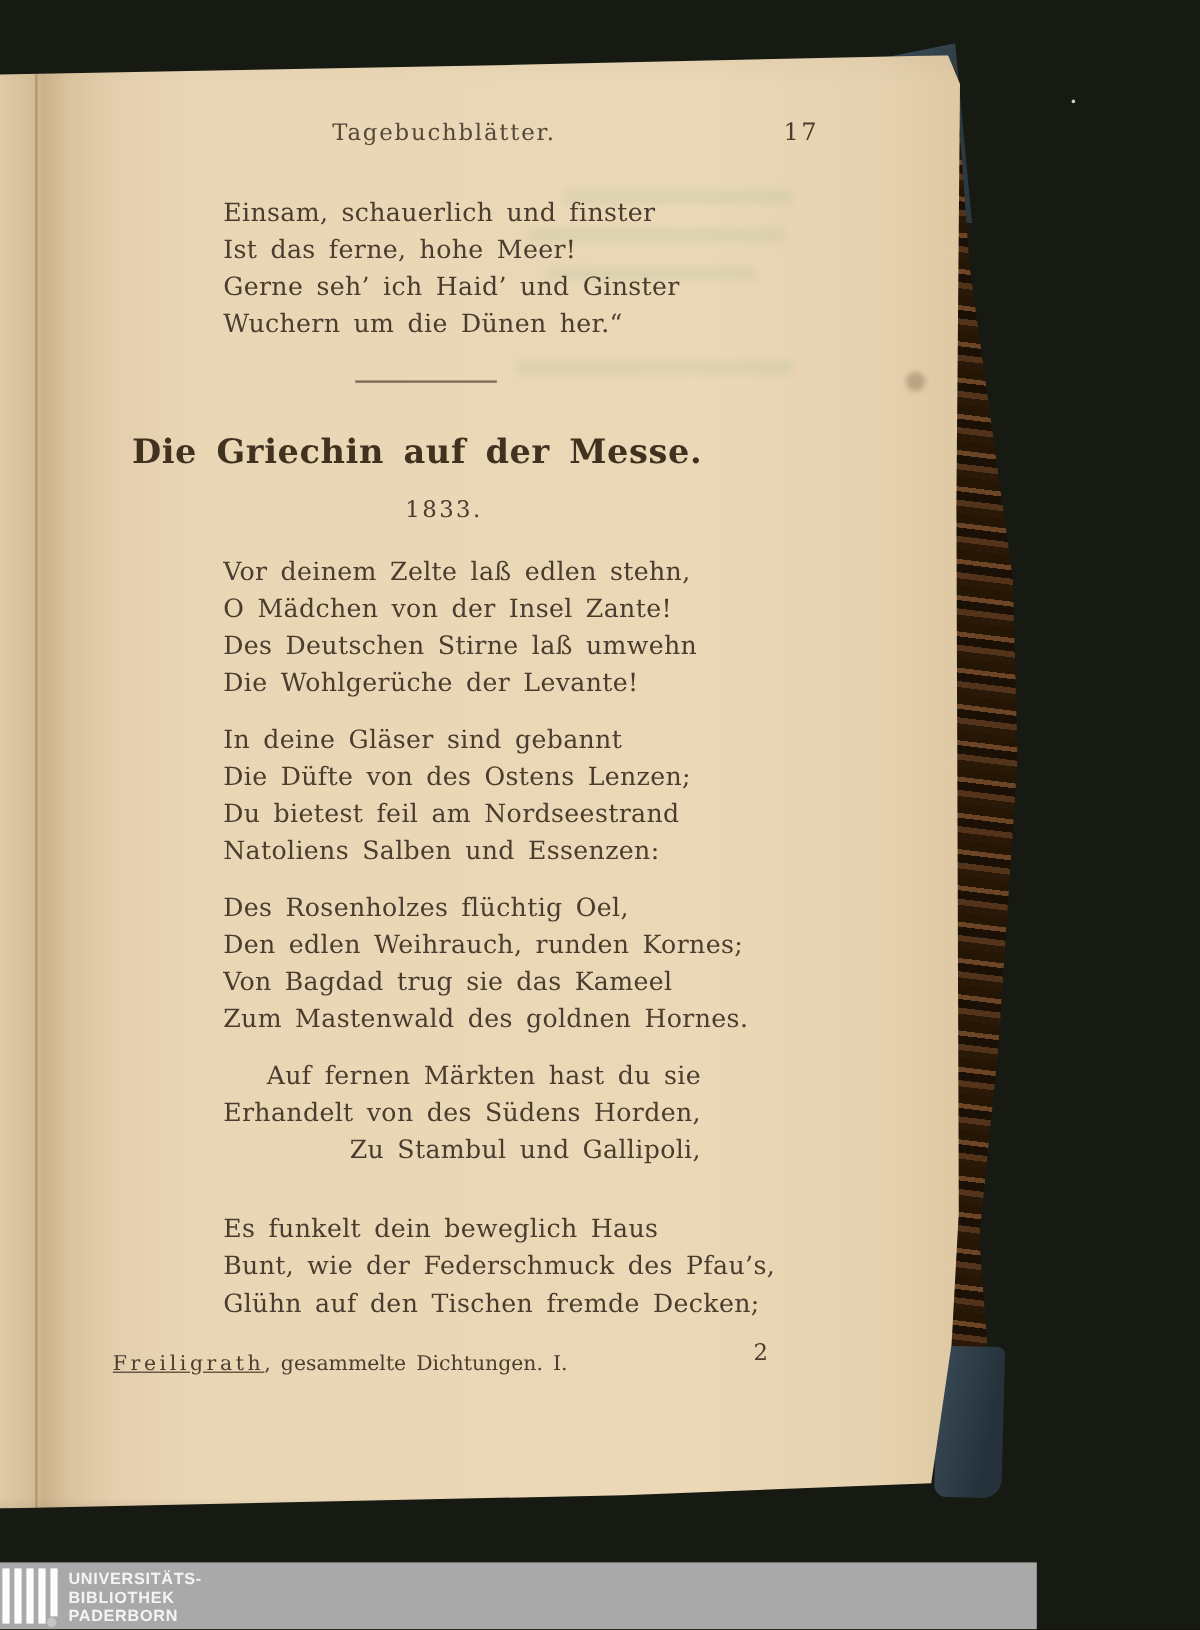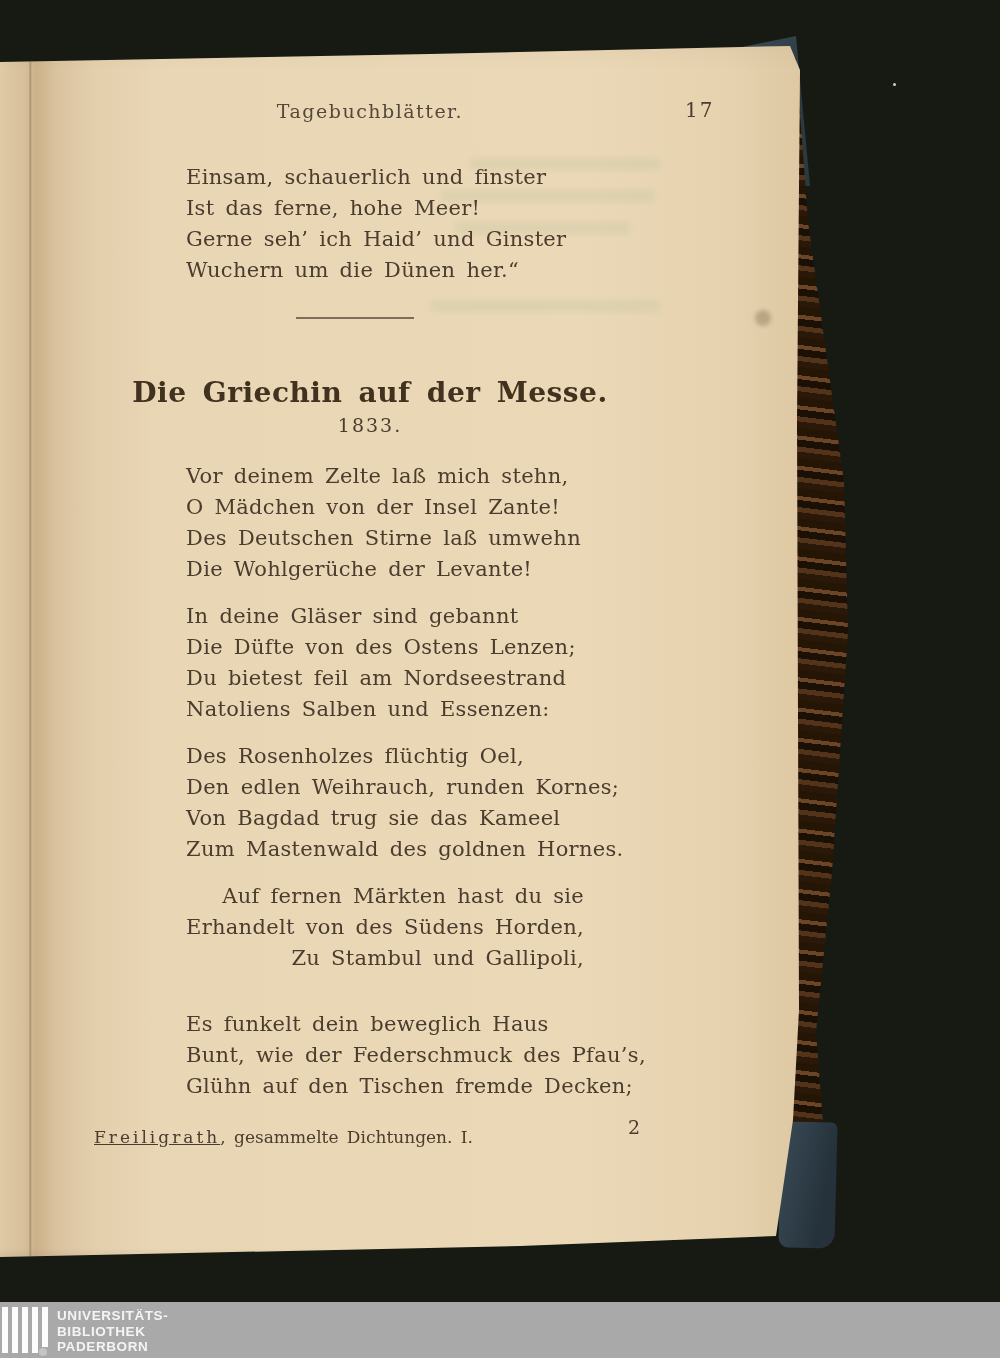--- a/index.html
+++ b/index.html
@@ -29,46 +29,46 @@
     color:#4a3c2e;}
 
   
   .bleed{position:absolute;background:#b9c29e;opacity:.28;filter:blur(3px);border-radius:3px;}
 
   .spot{position:absolute;border-radius:50%;}
 
   
   .running-head{position:absolute;left:185px;top:100px;width:370px;text-align:center;
     font-size:19px;letter-spacing:1.5px;color:#55473a;}
-  .page-num{position:absolute;left:653px;top:98px;font-size:20px;letter-spacing:2px;color:#4a3c2e;margin-left:32px;}
+  .page-num{position:absolute;left:653px;top:98px;font-size:20px;letter-spacing:2px;color:#4a3c2e;}
 
   .stanza{position:absolute;left:186px;font-size:21px;line-height:31px;
     word-spacing:4px;letter-spacing:.3px;white-space:nowrap;}
   .stanza-a{top:162px;}
   .stanza-1{top:461px;}
   .stanza-2{top:601px;}
   .stanza-3{top:741px;}
   .stanza-4{top:881px;text-align:right;}
   .stanza-5{top:1009px;}
 
   .separator{position:absolute;left:296px;top:317px;width:118px;height:0;
     border-top:2px solid #5a4a39;opacity:.75;}
 
-  .poem-title{position:absolute;left:110px;top:376px;width:520px;text-align:center;
+  .poem-title{position:absolute;left:110px;top:360px;width:520px;text-align:left;
     font-size:28px;font-weight:bold;letter-spacing:.5px;word-spacing:6px;color:#41321f;}
   .poem-year{position:absolute;left:110px;top:414px;width:520px;text-align:center;
     font-size:19px;letter-spacing:2px;color:#4a3c2e;}
 
   .imprint{position:absolute;left:94px;top:1127px;font-size:17px;color:#4a3c2e;
     word-spacing:3px;white-space:nowrap;}
   .imprint .author{letter-spacing:3px;text-decoration:underline;}
   .sig-mark{position:absolute;left:628px;top:1116px;font-size:19px;color:#4a3c2e;}
 
   
-  .banner{position:absolute;left:0;bottom:0;width:1000px;height:56px;background:#a9a9a9;}
+  .banner{position:absolute;left:0;bottom:0;width:864px;height:56px;background:#a9a9a9;}
   .logo{position:absolute;left:2px;top:5px;width:46px;height:48px;}
   .logo .bar{position:absolute;top:0;width:6px;height:46px;background:#fdfdfd;}
   .logo .dot{position:absolute;left:37px;top:41px;width:8px;height:8px;border-radius:50%;
     background:#c4c4c4;}
   .banner-text{position:absolute;left:57px;top:6px;
     font-family:"Liberation Sans",sans-serif;font-weight:bold;font-size:13.5px;
     line-height:15.5px;letter-spacing:.6px;color:#f4f4f4;}
 </style>
 </head>
 <body>
@@ -98,21 +98,21 @@
       <div>Gerne seh’ ich Haid’ und Ginster</div>
       <div>Wuchern um die Dünen her.“</div>
     </div>
 
     <div class="separator"></div>
 
     <div class="poem-title">Die Griechin auf der Messe.</div>
     <div class="poem-year">1833.</div>
 
     <div class="stanza stanza-1">
-      <div>Vor deinem Zelte laß mich stehn,</div>
+      <div>Vor deinem Zelte laß edlen stehn,</div>
       <div>O Mädchen von der Insel Zante!</div>
       <div>Des Deutschen Stirne laß umwehn</div>
       <div>Die Wohlgerüche der Levante!</div>
     </div>
 
     <div class="stanza stanza-2">
       <div>In deine Gläser sind gebannt</div>
       <div>Die Düfte von des Ostens Lenzen;</div>
       <div>Du bietest feil am Nordseestrand</div>
       <div>Natoliens Salben und Essenzen:</div>

